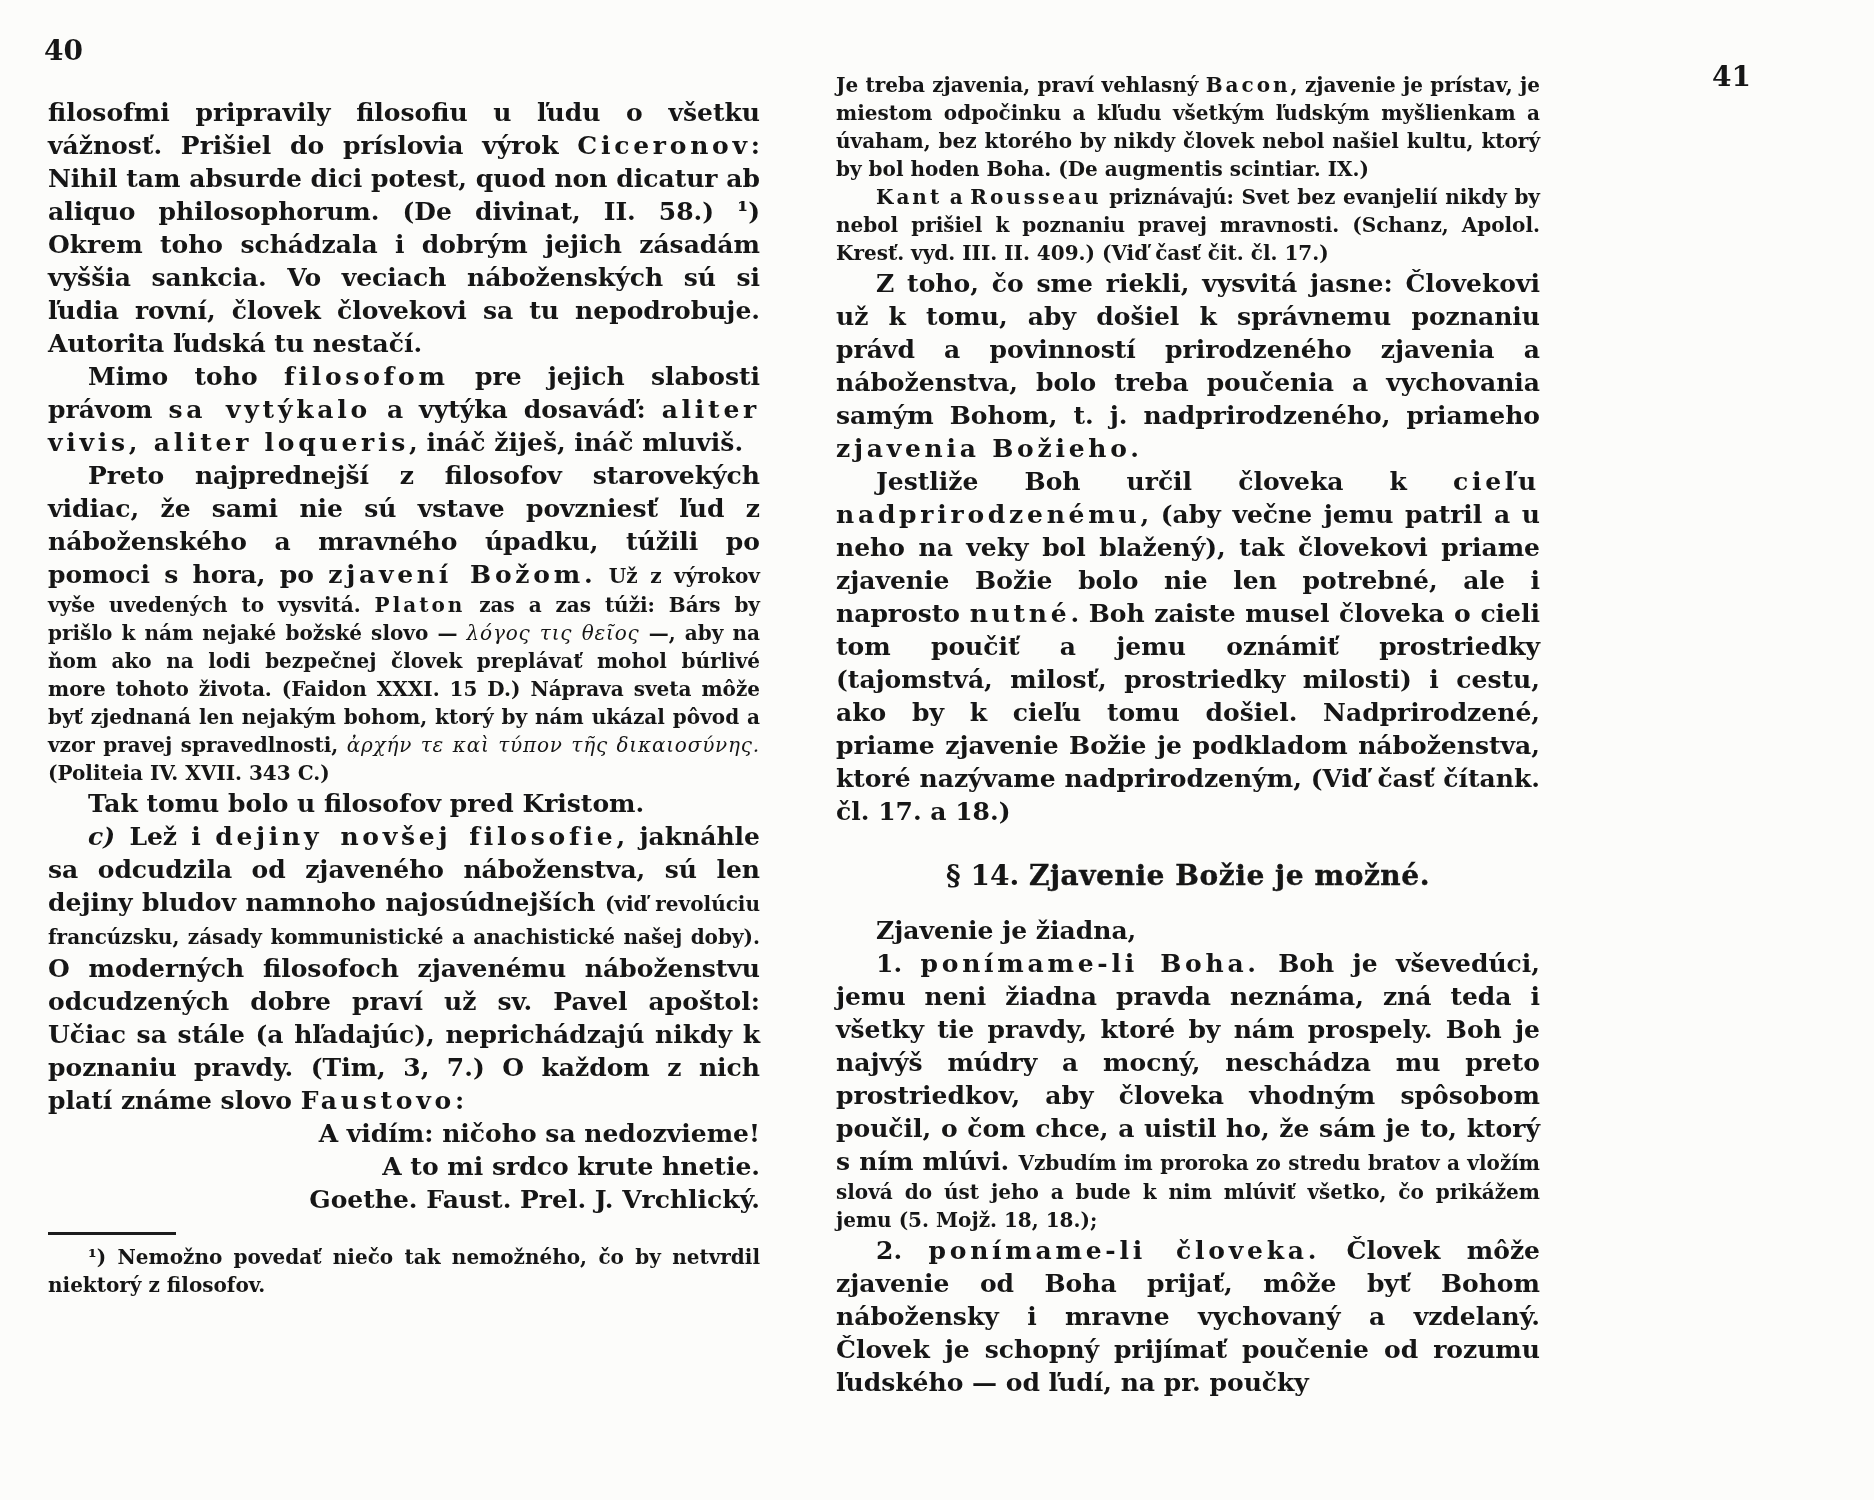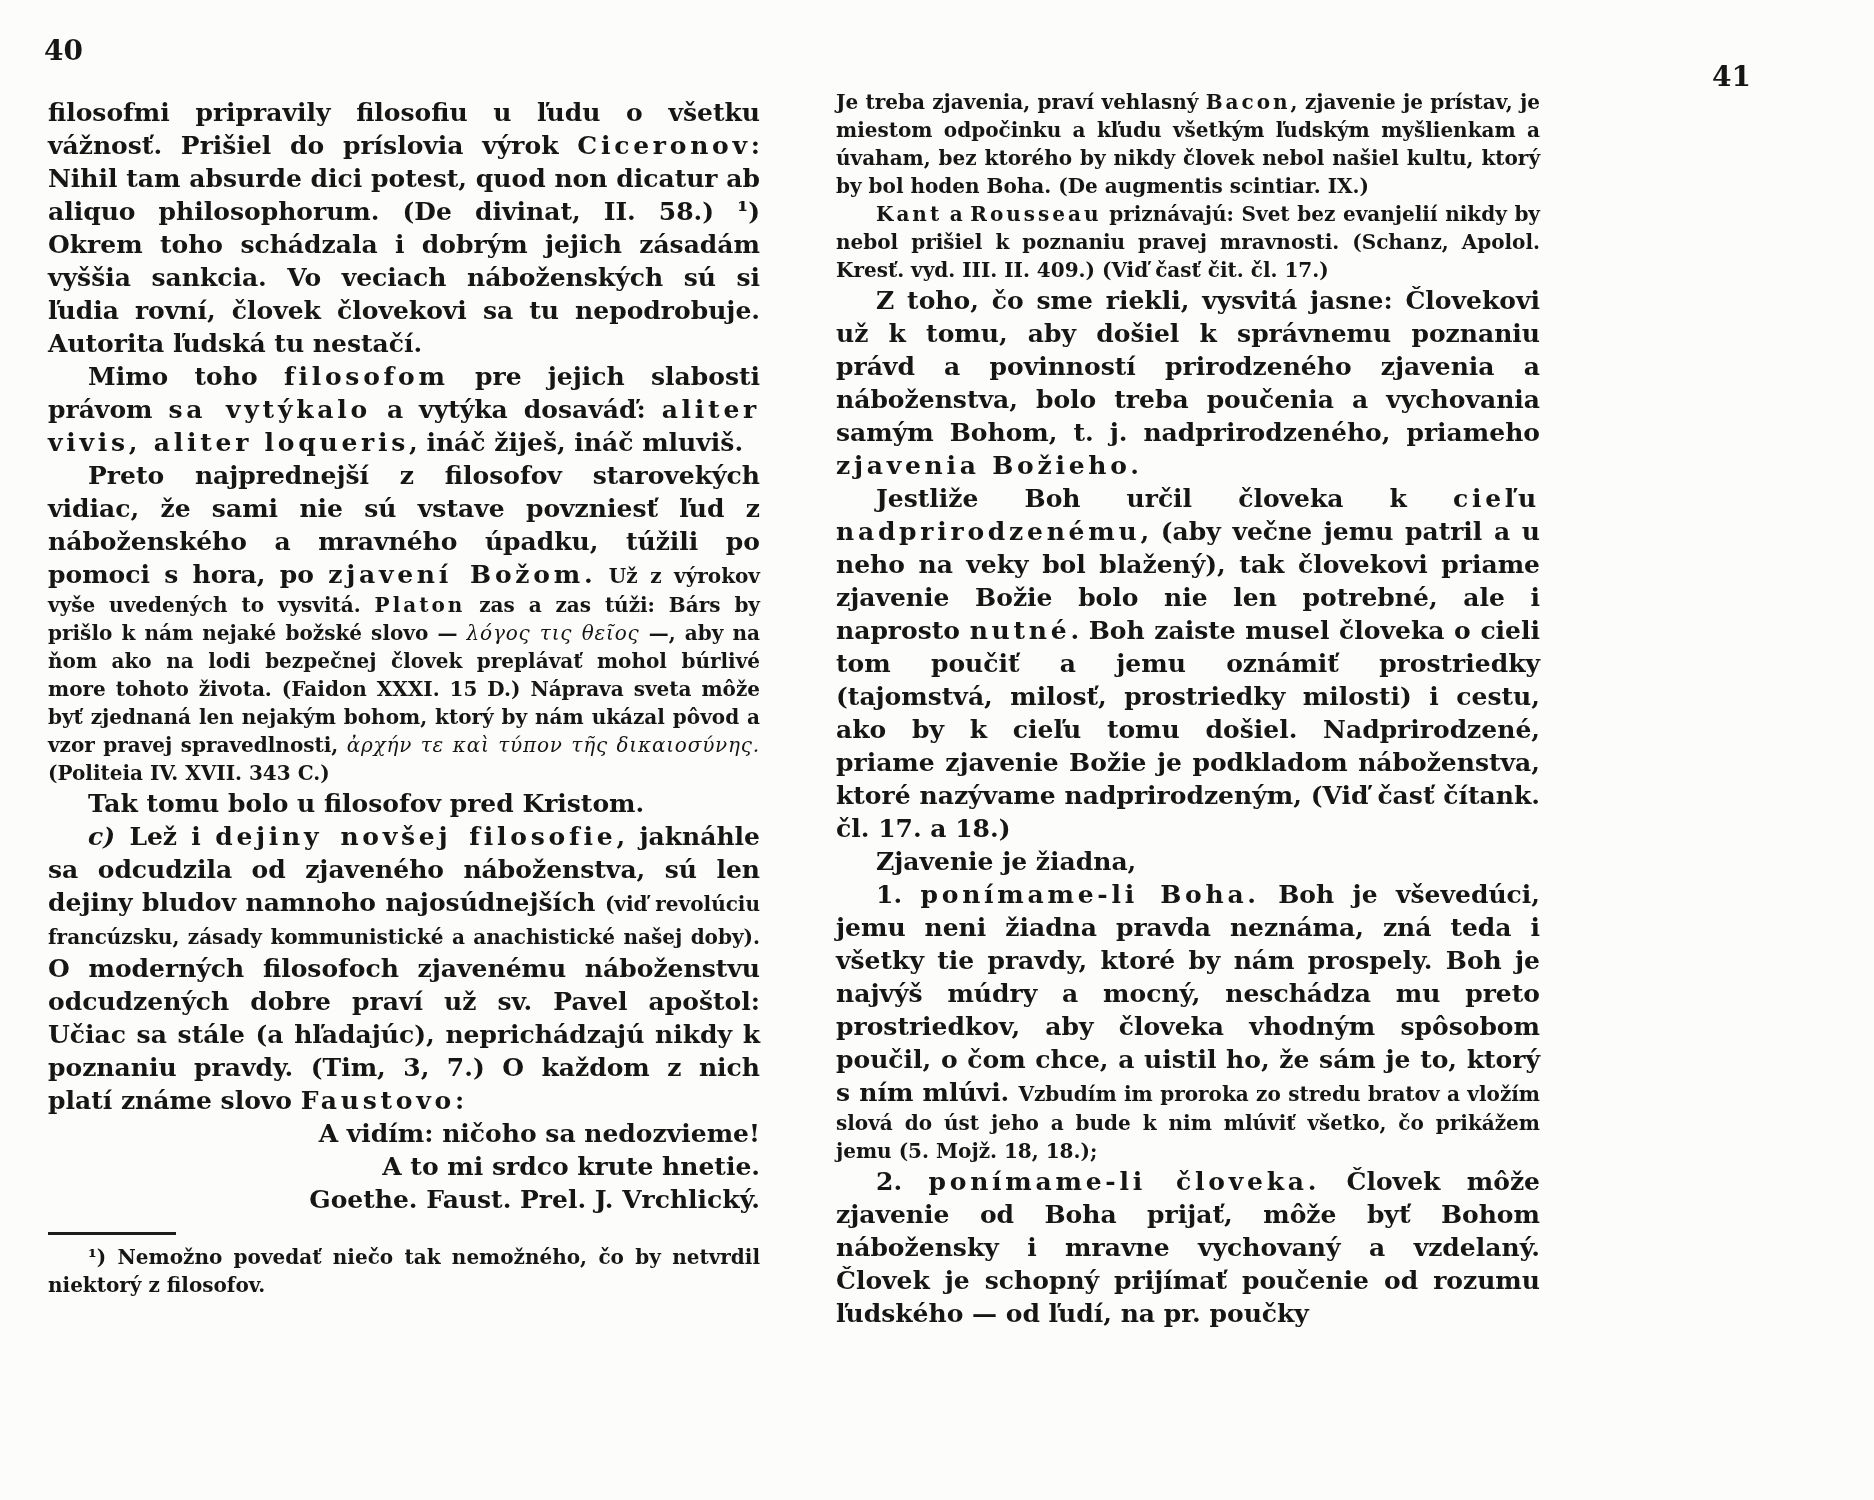--- a/index.html
+++ b/index.html
@@ -14,21 +14,21 @@
 
   .page-number {
     position:absolute; top:34px;
     font-size:28px; font-weight:700;
   }
   .pn-left  { left:44px; }
   .pn-right { left:1712px;margin-top:26px; }
 
   .page { position:absolute; }
   .page-left  { left:48px;  top:96px; width:712px; }
-  .page-right { left:836px; top:88px; width:704px; }
+  .page-right { left:836px; top:71px; width:704px; }
 
   .page-content { width:100%; }
 
   .block {
     font-size:25px;
     line-height:25px;       
     font-weight:700;
     text-align:justify;
     text-indent:0;
   }
@@ -91,19 +91,20 @@
         <p class="block type-footnote indent small"><span class="seg-s">¹) Nemožno povedať niečo tak nemožného, čo by netvrdil niektorý z filosofov.</span></p>
       </div>
   </div>
 
   <div class="page page-right">
     <div class="page-content">
         <p class="block type-p small"><span class="seg-s">Je treba zjavenia, praví vehlasný </span><span class="seg-sg">Bacon</span><span class="seg-s">, zjavenie je prístav, je miestom odpočinku a kľudu všetkým ľudským myšlienkam a úvaham, bez ktorého by nikdy človek nebol našiel kultu, ktorý by bol hoden Boha. (De augmentis scintiar. IX.)</span></p>
         <p class="block type-p indent small"><span class="seg-sg">Kant</span><span class="seg-s"> a </span><span class="seg-sg">Rousseau</span><span class="seg-s"> priznávajú: Svet bez evanjelií nikdy by nebol prišiel k poznaniu pravej mravnosti. (Schanz, Apolol. Kresť. vyd. III. II. 409.) (Viď časť čit. čl. 17.)</span></p>
         <p class="block type-p indent"><span class="seg-n">Z toho, čo sme riekli, vysvitá jasne: Človekovi už k tomu, aby došiel k správnemu poznaniu právd a povinností prirodzeného zjavenia a náboženstva, bolo treba poučenia a vychovania samým Bohom, t. j. nadprirodzeného, priameho </span><span class="seg-g">zjavenia Božieho.</span></p>
         <p class="block type-p indent"><span class="seg-n">Jestliže Boh určil človeka k </span><span class="seg-g">cieľu nadprirodzenému</span><span class="seg-n">, (aby večne jemu patril a u neho na veky bol blažený), tak človekovi priame zjavenie Božie bolo nie len potrebné, ale i naprosto </span><span class="seg-g">nutné</span><span class="seg-n">. Boh zaiste musel človeka o cieli tom poučiť a jemu oznámiť prostriedky (tajomstvá, milosť, prostriedky milosti) i cestu, ako by k cieľu tomu došiel. Nadprirodzené, priame zjavenie Božie je podkladom náboženstva, ktoré nazývame nadprirodzeným, (Viď časť čítank. čl. 17. a 18.)</span></p>
+        <p class="block type-heading"><span class="seg-n">§ 14. </span><span class="seg-b">Zjavenie Božie je možné.</span></p>
         <p class="block type-p indent"><span class="seg-n">Zjavenie je žiadna,</span></p>
         <p class="block type-p indent"><span class="seg-n">1. </span><span class="seg-g">ponímame-li Boha.</span><span class="seg-n"> Boh je vševedúci, jemu neni žiadna pravda neznáma, zná teda i všetky tie pravdy, ktoré by nám prospely. Boh je najvýš múdry a mocný, neschádza mu preto prostriedkov, aby človeka vhodným spôsobom poučil, o čom chce, a uistil ho, že sám je to, ktorý s ním mlúvi. </span><span class="seg-s">Vzbudím im proroka zo stredu bratov a vložím slová do úst jeho a bude k nim mlúviť všetko, čo prikážem jemu (5. Mojž. 18, 18.);</span></p>
         <p class="block type-p indent"><span class="seg-n">2. </span><span class="seg-g">ponímame-li človeka.</span><span class="seg-n"> Človek môže zjavenie od Boha prijať, môže byť Bohom nábožensky i mravne vychovaný a vzdelaný. Človek je schopný prijímať poučenie od rozumu ľudského — od ľudí, na pr. poučky</span></p>
       </div>
   </div>
 
 </div>
 
 </body></html>

